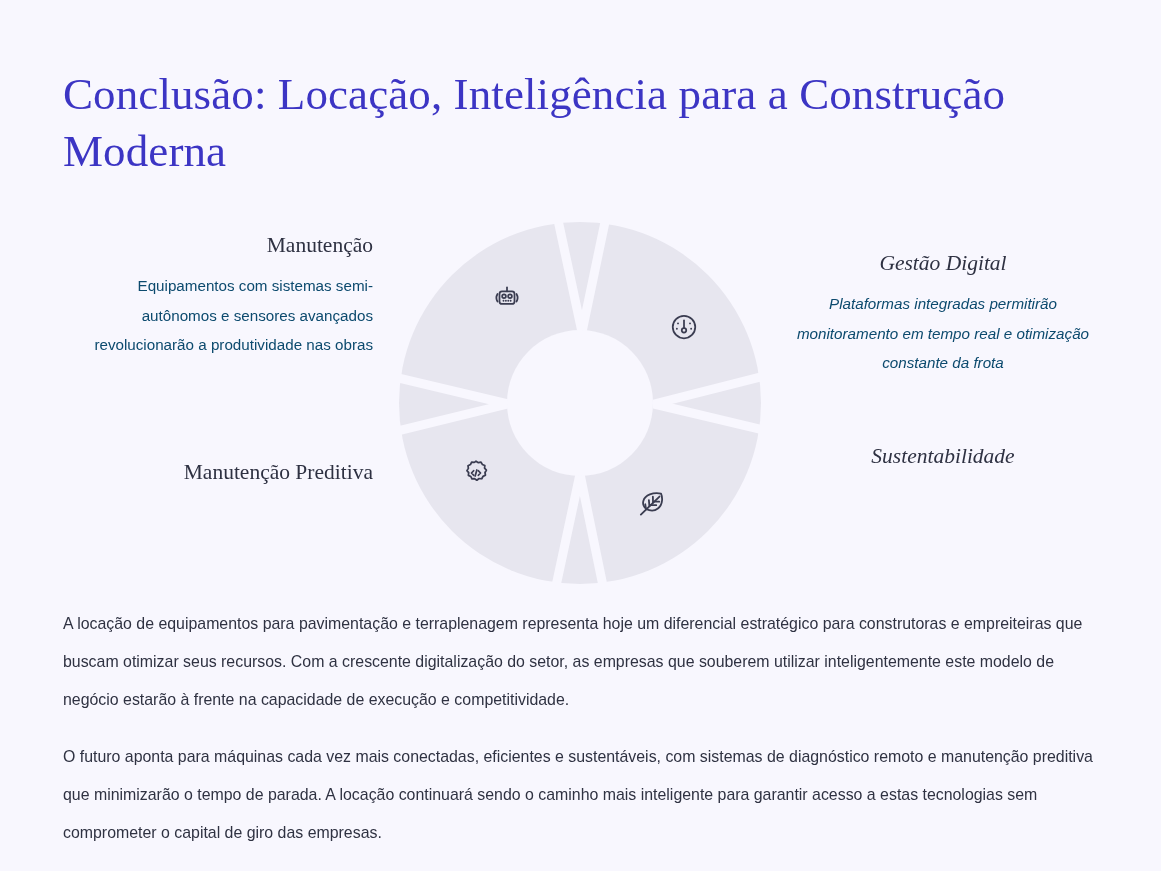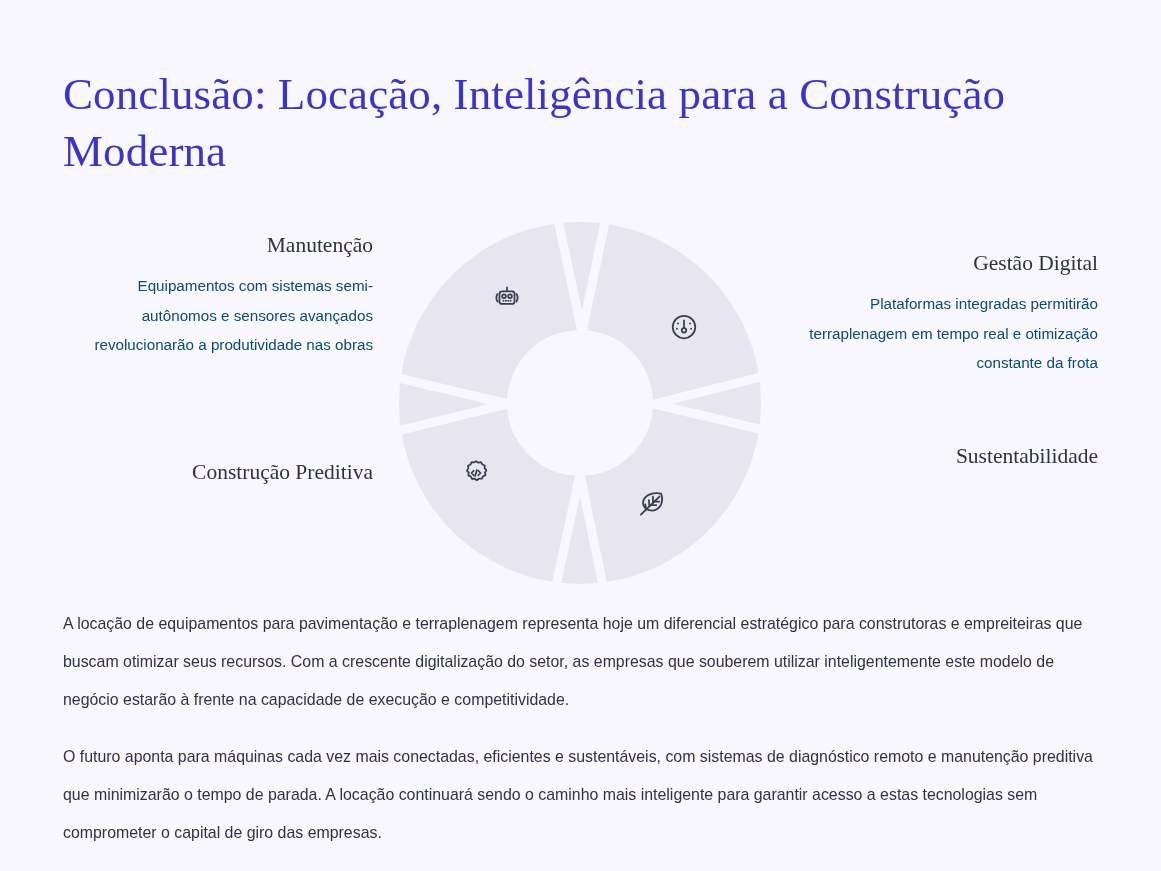--- a/index.html
+++ b/index.html
@@ -46,21 +46,21 @@
     margin-bottom:13px;
   }
   .block p {
     font-size:15.2px;
     line-height:29.5px;
     color:#0c4a6e;
   }
   .block.right h3 { font-size:21.5px; }
 
   .block.left  { text-align:right; }
-  .block.right { text-align:right; }
+  .block.right { text-align:center;font-style:italic; }
 
   #b-automacao   { left:63px;  top:232px;  width:310px; }
   #b-gestao      { left:788px; top:250px;  width:310px; }
   #b-manutencao  { left:63px;  top:459px;  width:310px; }
   #b-sustent     { left:788px; top:443px;  width:310px; }
 
   
   .paras { position:absolute; left:63px; top:605px; width:1037px; }
   .paras p {
     font-size:15.9px;
@@ -143,25 +143,25 @@
     </div>
   </div>
 
   <div class="block left" id="b-automacao">
     <h3>Manutenção</h3>
     <p>Equipamentos com sistemas semi-autônomos e sensores avançados revolucionarão a produtividade nas obras</p>
   </div>
 
   <div class="block right" id="b-gestao">
     <h3>Gestão Digital</h3>
-    <p>Plataformas integradas permitirão terraplenagem em tempo real e otimização constante da frota</p>
+    <p>Plataformas integradas permitirão monitoramento em tempo real e otimização constante da frota</p>
   </div>
 
   <div class="block left" id="b-manutencao">
-    <h3>Construção Preditiva</h3>
+    <h3>Manutenção Preditiva</h3>
   </div>
 
   <div class="block right" id="b-sustent">
     <h3>Sustentabilidade</h3>
   </div>
 
   <div class="paras">
     <p>A locação de equipamentos para pavimentação e terraplenagem representa hoje um diferencial estratégico para construtoras e empreiteiras que buscam otimizar seus recursos. Com a crescente digitalização do setor, as empresas que souberem utilizar inteligentemente este modelo de negócio estarão à frente na capacidade de execução e competitividade.</p>
     <p>O futuro aponta para máquinas cada vez mais conectadas, eficientes e sustentáveis, com sistemas de diagnóstico remoto e manutenção preditiva que minimizarão o tempo de parada. A locação continuará sendo o caminho mais inteligente para garantir acesso a estas tecnologias sem comprometer o capital de giro das empresas.</p>
   </div>

